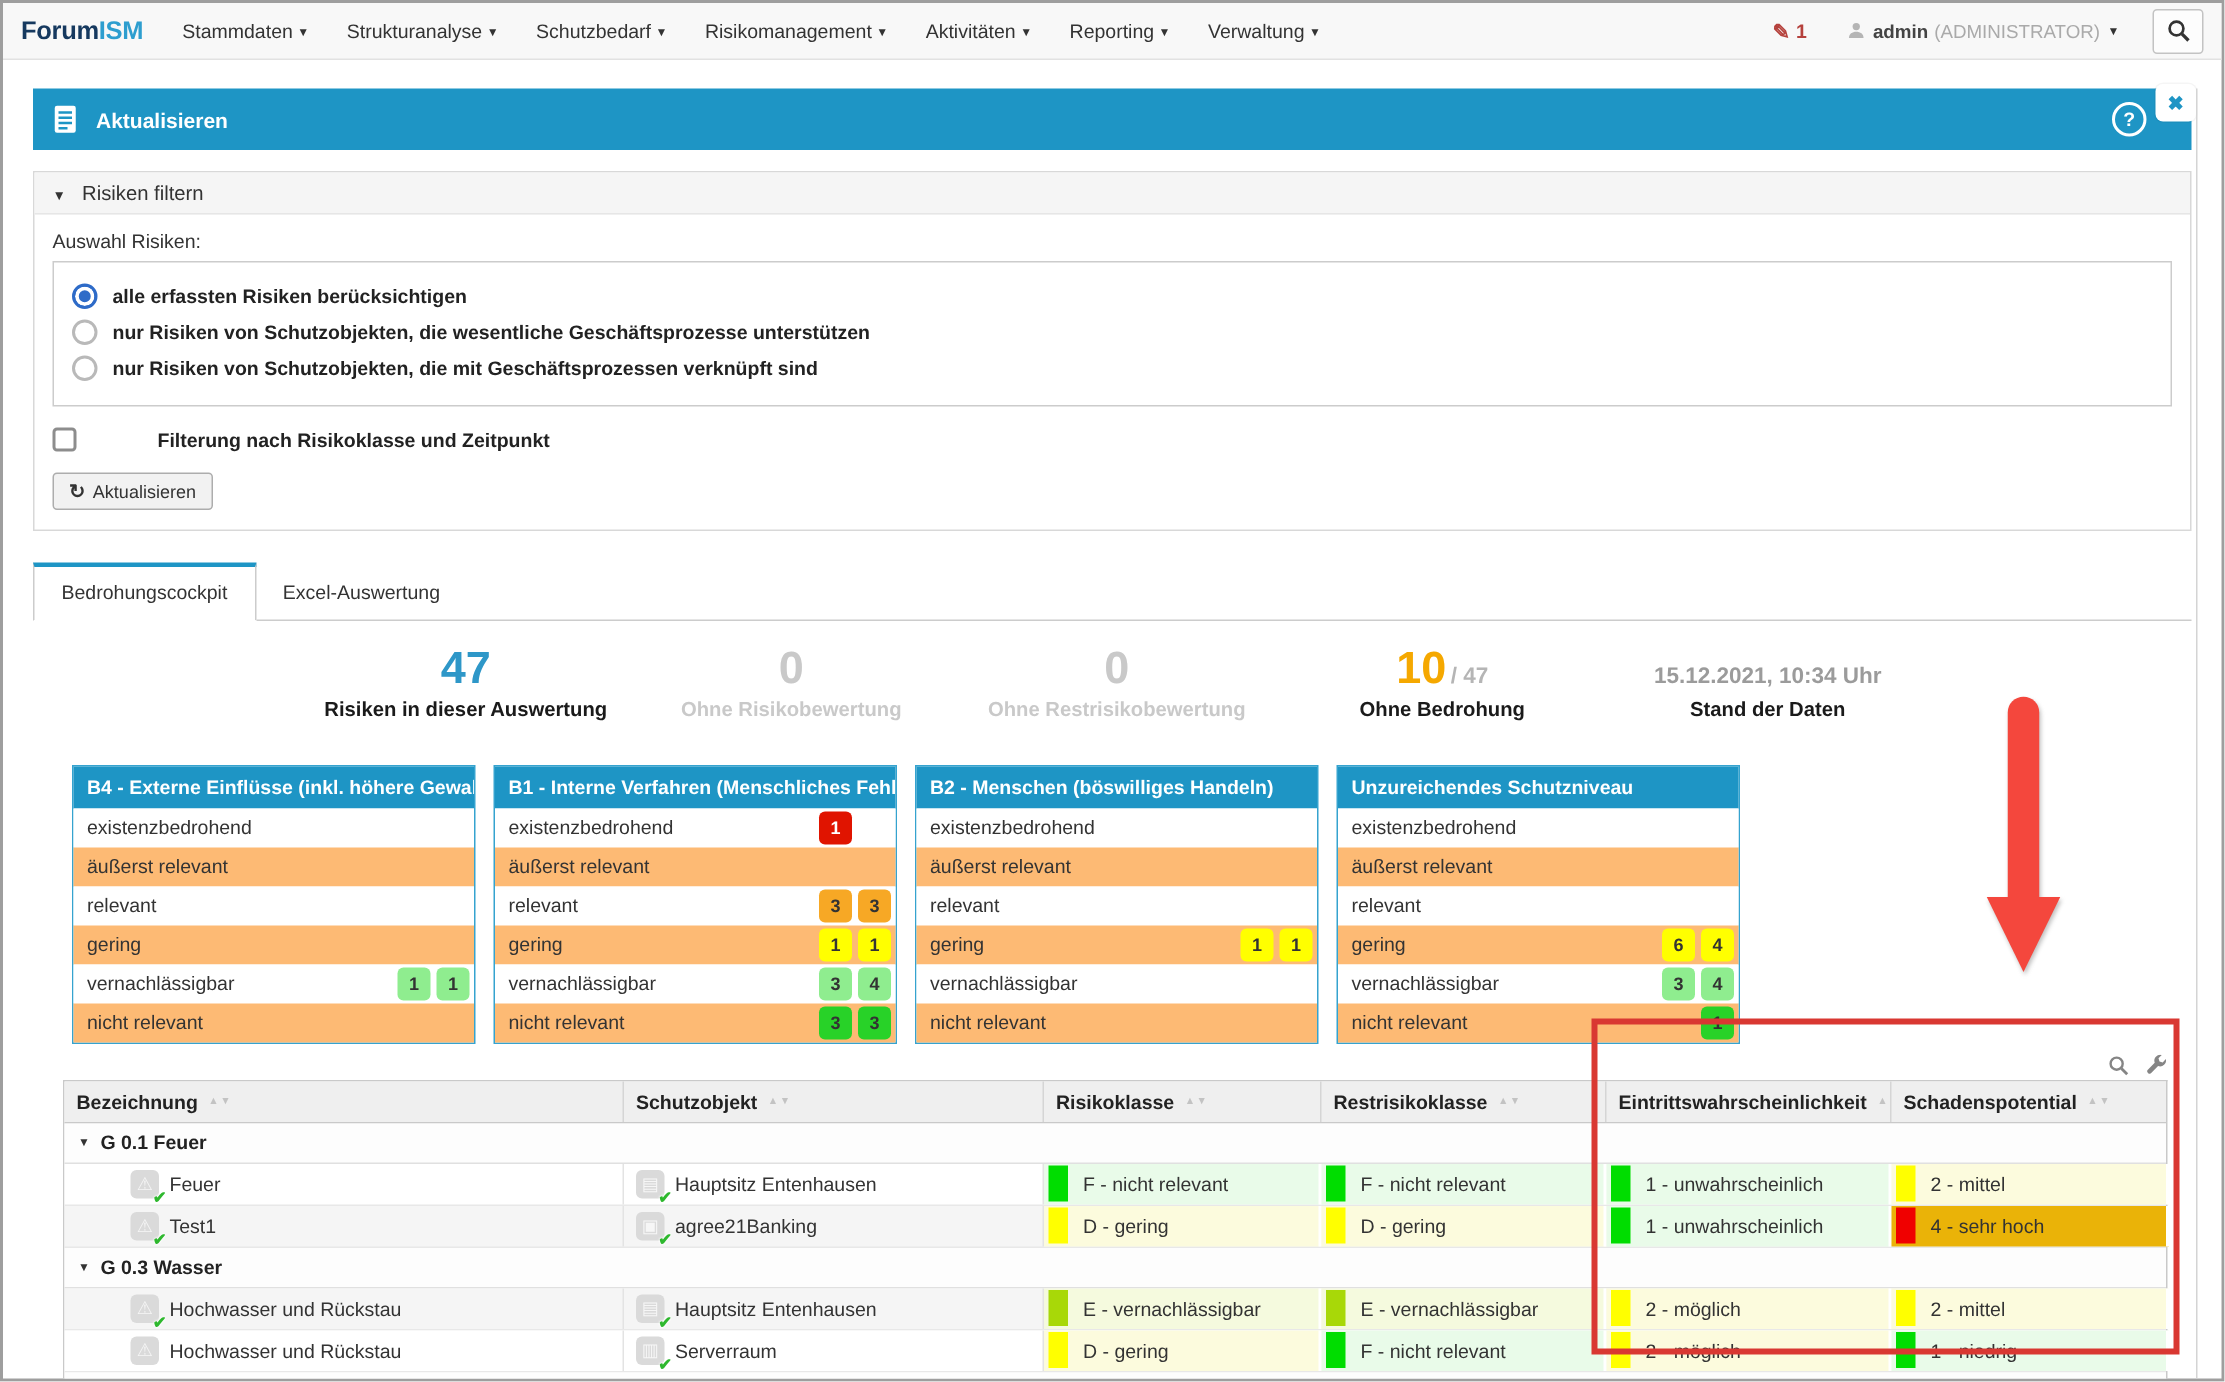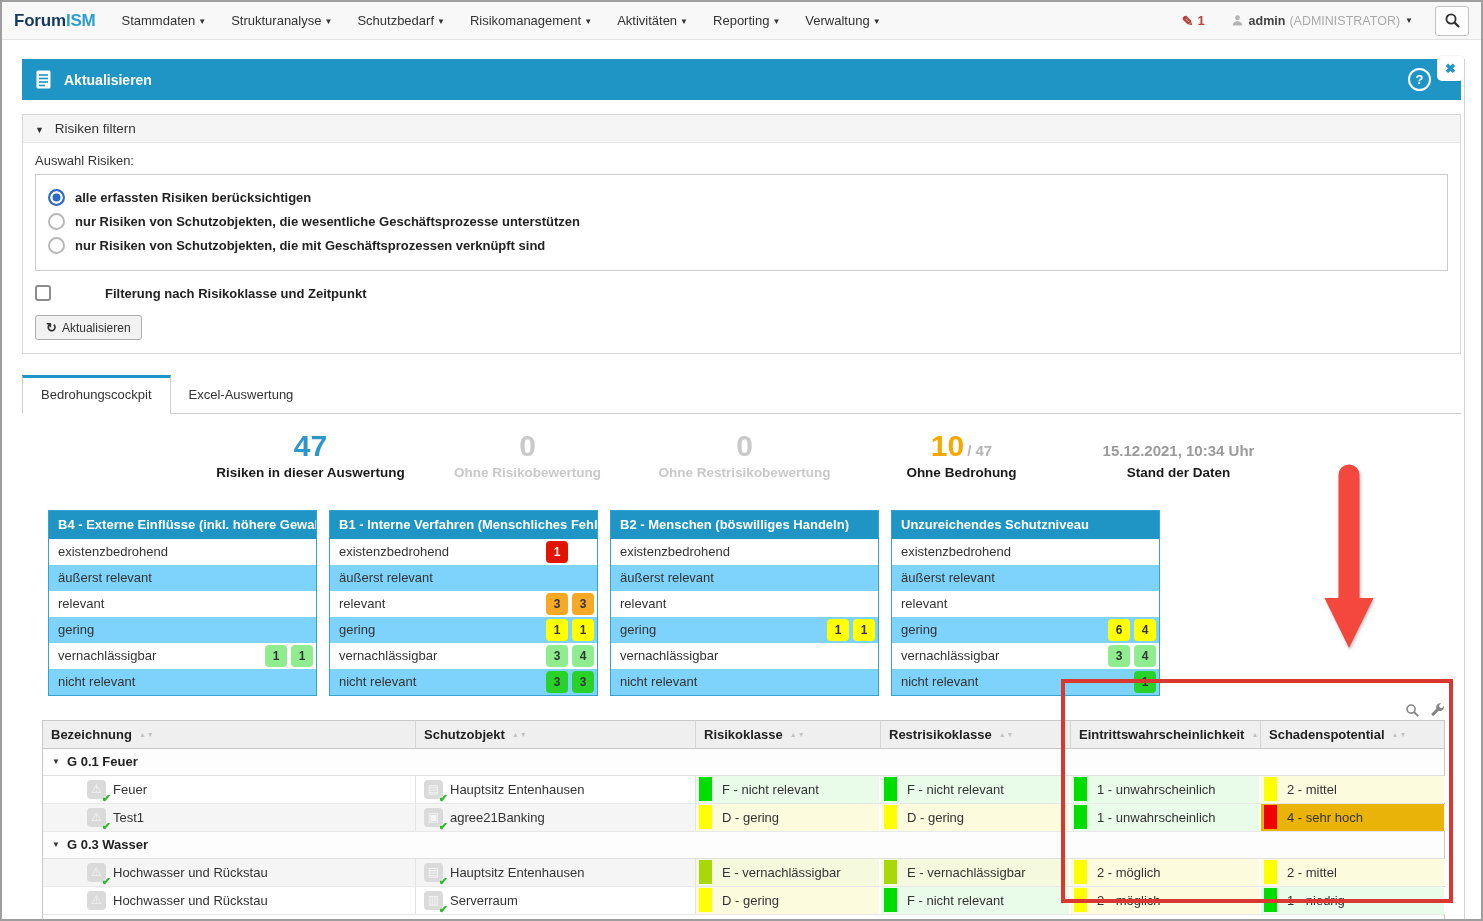--- a/index.html
+++ b/index.html
@@ -80,21 +80,21 @@
   .stat.muted .stat-label { color:#c9c9c9; }
   .stat.date .stat-value { font-size:15px; color:#9b9b9b; padding-bottom:3px; }
 
   
   .tpanels { margin:30px 20px 0 46px; display:flex; gap:12px; }
   .tpanel { width:269px; border:1px solid #35a3cf; background:#fff; }
   .tpanel-header { background:#1e95c5; color:#fff; font-size:13px; font-weight:bold;
     padding:6px 9px 7px; white-space:nowrap; overflow:hidden; }
   .tpanel-row { height:26px; display:flex; align-items:center; padding-left:9px; font-size:13px;
     color:#333; background:#fff; }
-  .tpanel-row.alt { background:#7dd3fc;gap:16px; }
+  .tpanel-row.alt { background:#fdba74;gap:16px; }
   .badges { margin-left:auto; display:flex; gap:2px; padding-right:2px; }
   .badge-slot { width:24px; height:24px; display:flex; align-items:center; justify-content:center; }
   .badge { width:22px; height:22px; border-radius:4px; font-size:12px; font-weight:bold; color:#333;
     display:flex; align-items:center; justify-content:center; cursor:pointer; }
   .b-red        { background:#e01400; color:#fff; }
   .b-orange     { background:#f7a825; }
   .b-yellow     { background:#ffff00; }
   .b-lightgreen { background:#8fed8f; }
   .b-green      { background:#28d228; }
 

